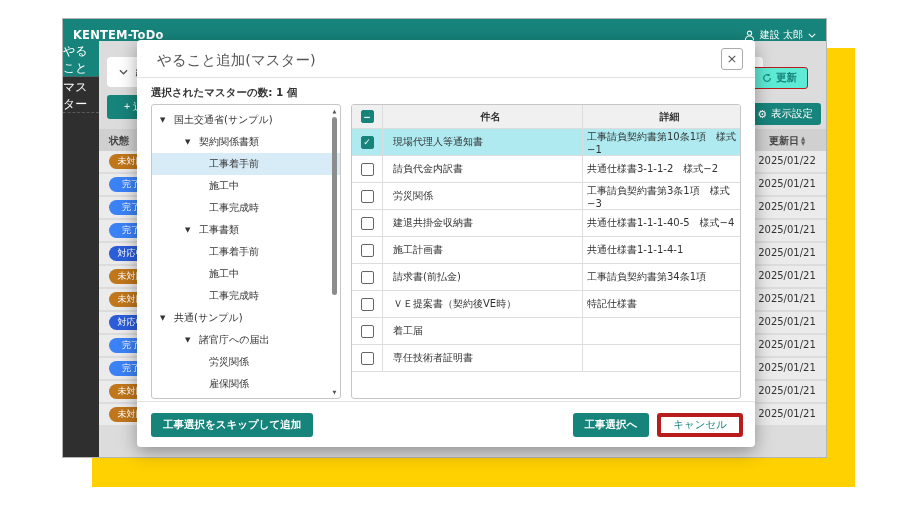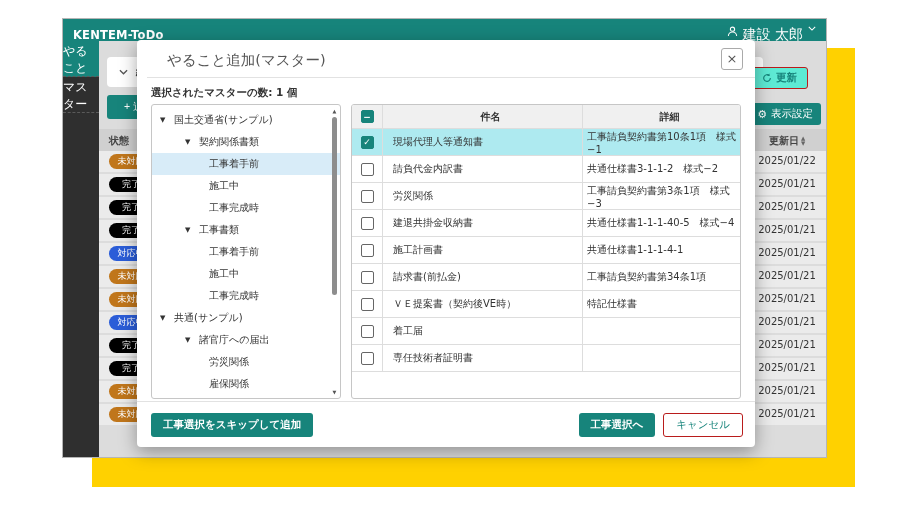--- a/index.html
+++ b/index.html
@@ -9,21 +9,21 @@
 
   
   .yellow-block { position:absolute; left:92px; top:48px; width:763px; height:439px; background:#FFD100; }
 
   
   .app-window { position:absolute; left:62px; top:18px; width:765px; height:440px;
     background:#dcdcdc; border:1px solid #b5b5b5; }
   .appbar { position:absolute; left:0; top:0; right:0; height:22px; background:#17847B;
     display:flex; align-items:center; justify-content:space-between; padding:16px 10px; }
   .logo { color:#fff; font-weight:bold; font-size:11.5px; letter-spacing:.2px; }
-  .user { display:flex; gap:5px; color:#fff; font-size:14px; cursor:pointer; }
+  .user { display:flex; align-items:center; gap:5px; color:#fff; font-size:10px; cursor:pointer; }
   .user svg { display:block; }
 
   .sidebar { position:absolute; left:0; top:22px; width:36px; bottom:0; background:#2f2f2f; }
   .side-item { height:36px; display:flex; flex-direction:column; align-items:center; justify-content:center;
     gap:2px; color:#fff; font-size:12px; border-bottom:1px dashed #5a5a5a; cursor:pointer; }
   .side-item.active { background:#17847B; }
 
   .content { position:absolute; left:36px; top:22px; right:0; bottom:0; background:#dcdcdc; overflow:hidden; }
   .filter-card { position:absolute; left:8px; top:16px; width:656px; height:30px; background:#fff;
     border-radius:4px; display:flex; align-items:center; gap:8px; padding-left:12px;
@@ -43,28 +43,28 @@
   .bg-thead .col-status { position:absolute; left:10px; top:5px; }
   .bg-thead .col-date { position:absolute; right:6px; width:66px; top:5px; text-align:center; cursor:pointer; }
   .sort-icon { display:inline-block; vertical-align:middle; margin-left:2px; line-height:0; }
   .sort-icon span { display:block; font-size:5.5px; color:#666; line-height:5px; }
 
   .bg-rows { position:absolute; left:0; top:110px; right:0; bottom:0; }
   .bg-row { position:relative; height:21px; margin-bottom:2px; background:#ebebeb; }
   .badge { position:absolute; left:10px; top:3px; width:44px; height:15px; border-radius:8px;
     color:#fff; font-size:9px; text-align:center; line-height:15px; }
   .badge.orange { background:#C0761B; }
-  .badge.gray   { background:#000000; }
+  .badge.gray   { background:#3b82f6; }
   .badge.blue   { background:#2B5DD8; }
   .bg-date { position:absolute; right:6px; width:66px; top:4px; text-align:center; font-size:10px; color:#333; }
 
   
   .modal { position:absolute; left:137px; top:40px; width:618px; height:407px; background:#fff;
     border-radius:4px; box-shadow:0 5px 18px rgba(0,0,0,.35); z-index:10; }
-  .mhead { position:absolute; left:10px; top:0; right:0; height:38px; border-bottom:1px solid #e2e2e2; }
+  .mhead { position:absolute; left:0; top:0; right:0; height:38px; border-bottom:1px solid #e2e2e2; }
   .mtitle { position:absolute; left:20px; top:11px; font-size:14.5px; color:#555; }
   .mclose { position:absolute; right:12px; top:8px; width:22px; height:22px; background:#fff;
     border:1px solid #aaa; border-radius:3px; color:#555; font-size:13px; line-height:20px;
     text-align:center; cursor:pointer; }
   .mbody { position:absolute; left:14px; right:14px; top:38px; bottom:46px; }
   .mcount { height:26px; line-height:28px; font-size:10.5px; font-weight:bold; color:#333; }
   .panels { display:flex; height:calc(100% - 28px); }
 
   .tree-panel { position:relative; width:190px; border:1px solid #c6c6c6; border-radius:3px;
     overflow:hidden; padding-top:4px; }
@@ -93,21 +93,21 @@
   .cbox { width:13px; height:13px; border-radius:2px; display:flex; align-items:center;
     justify-content:center; font-size:9px; cursor:pointer; }
   .cbox.on, .cbox.ind { background:#17847B; color:#fff; border:1px solid #17847B; }
   .cbox.off { background:#fff; border:1.5px solid #666; color:transparent; }
 
   .mfoot { position:absolute; left:0; right:0; bottom:0; height:46px; border-top:1px solid #e2e2e2; }
   .btn-teal { background:#17847B; color:#fff; border:none; border-radius:3px; height:24px;
     padding:0 12px; font-size:10.5px; font-weight:bold; cursor:pointer; }
   .btn-skip { position:absolute; left:14px; top:11px; }
   .foot-right { position:absolute; right:12px; top:11px; display:flex; gap:8px; }
-  .btn-cancel { background:#fff; color:#17847B; border:1px solid #b91c1c; border-radius:3px;
+  .btn-cancel { background:#fff; color:#17847B; border:4px solid #b91c1c; border-radius:3px;
     height:24px; padding:0 12px; font-size:10.5px; cursor:pointer; }
 </style>
 </head>
 <body>
 
 <div class="stage">
 
   <div class="yellow-block"></div>
 
   <div class="app-window">

